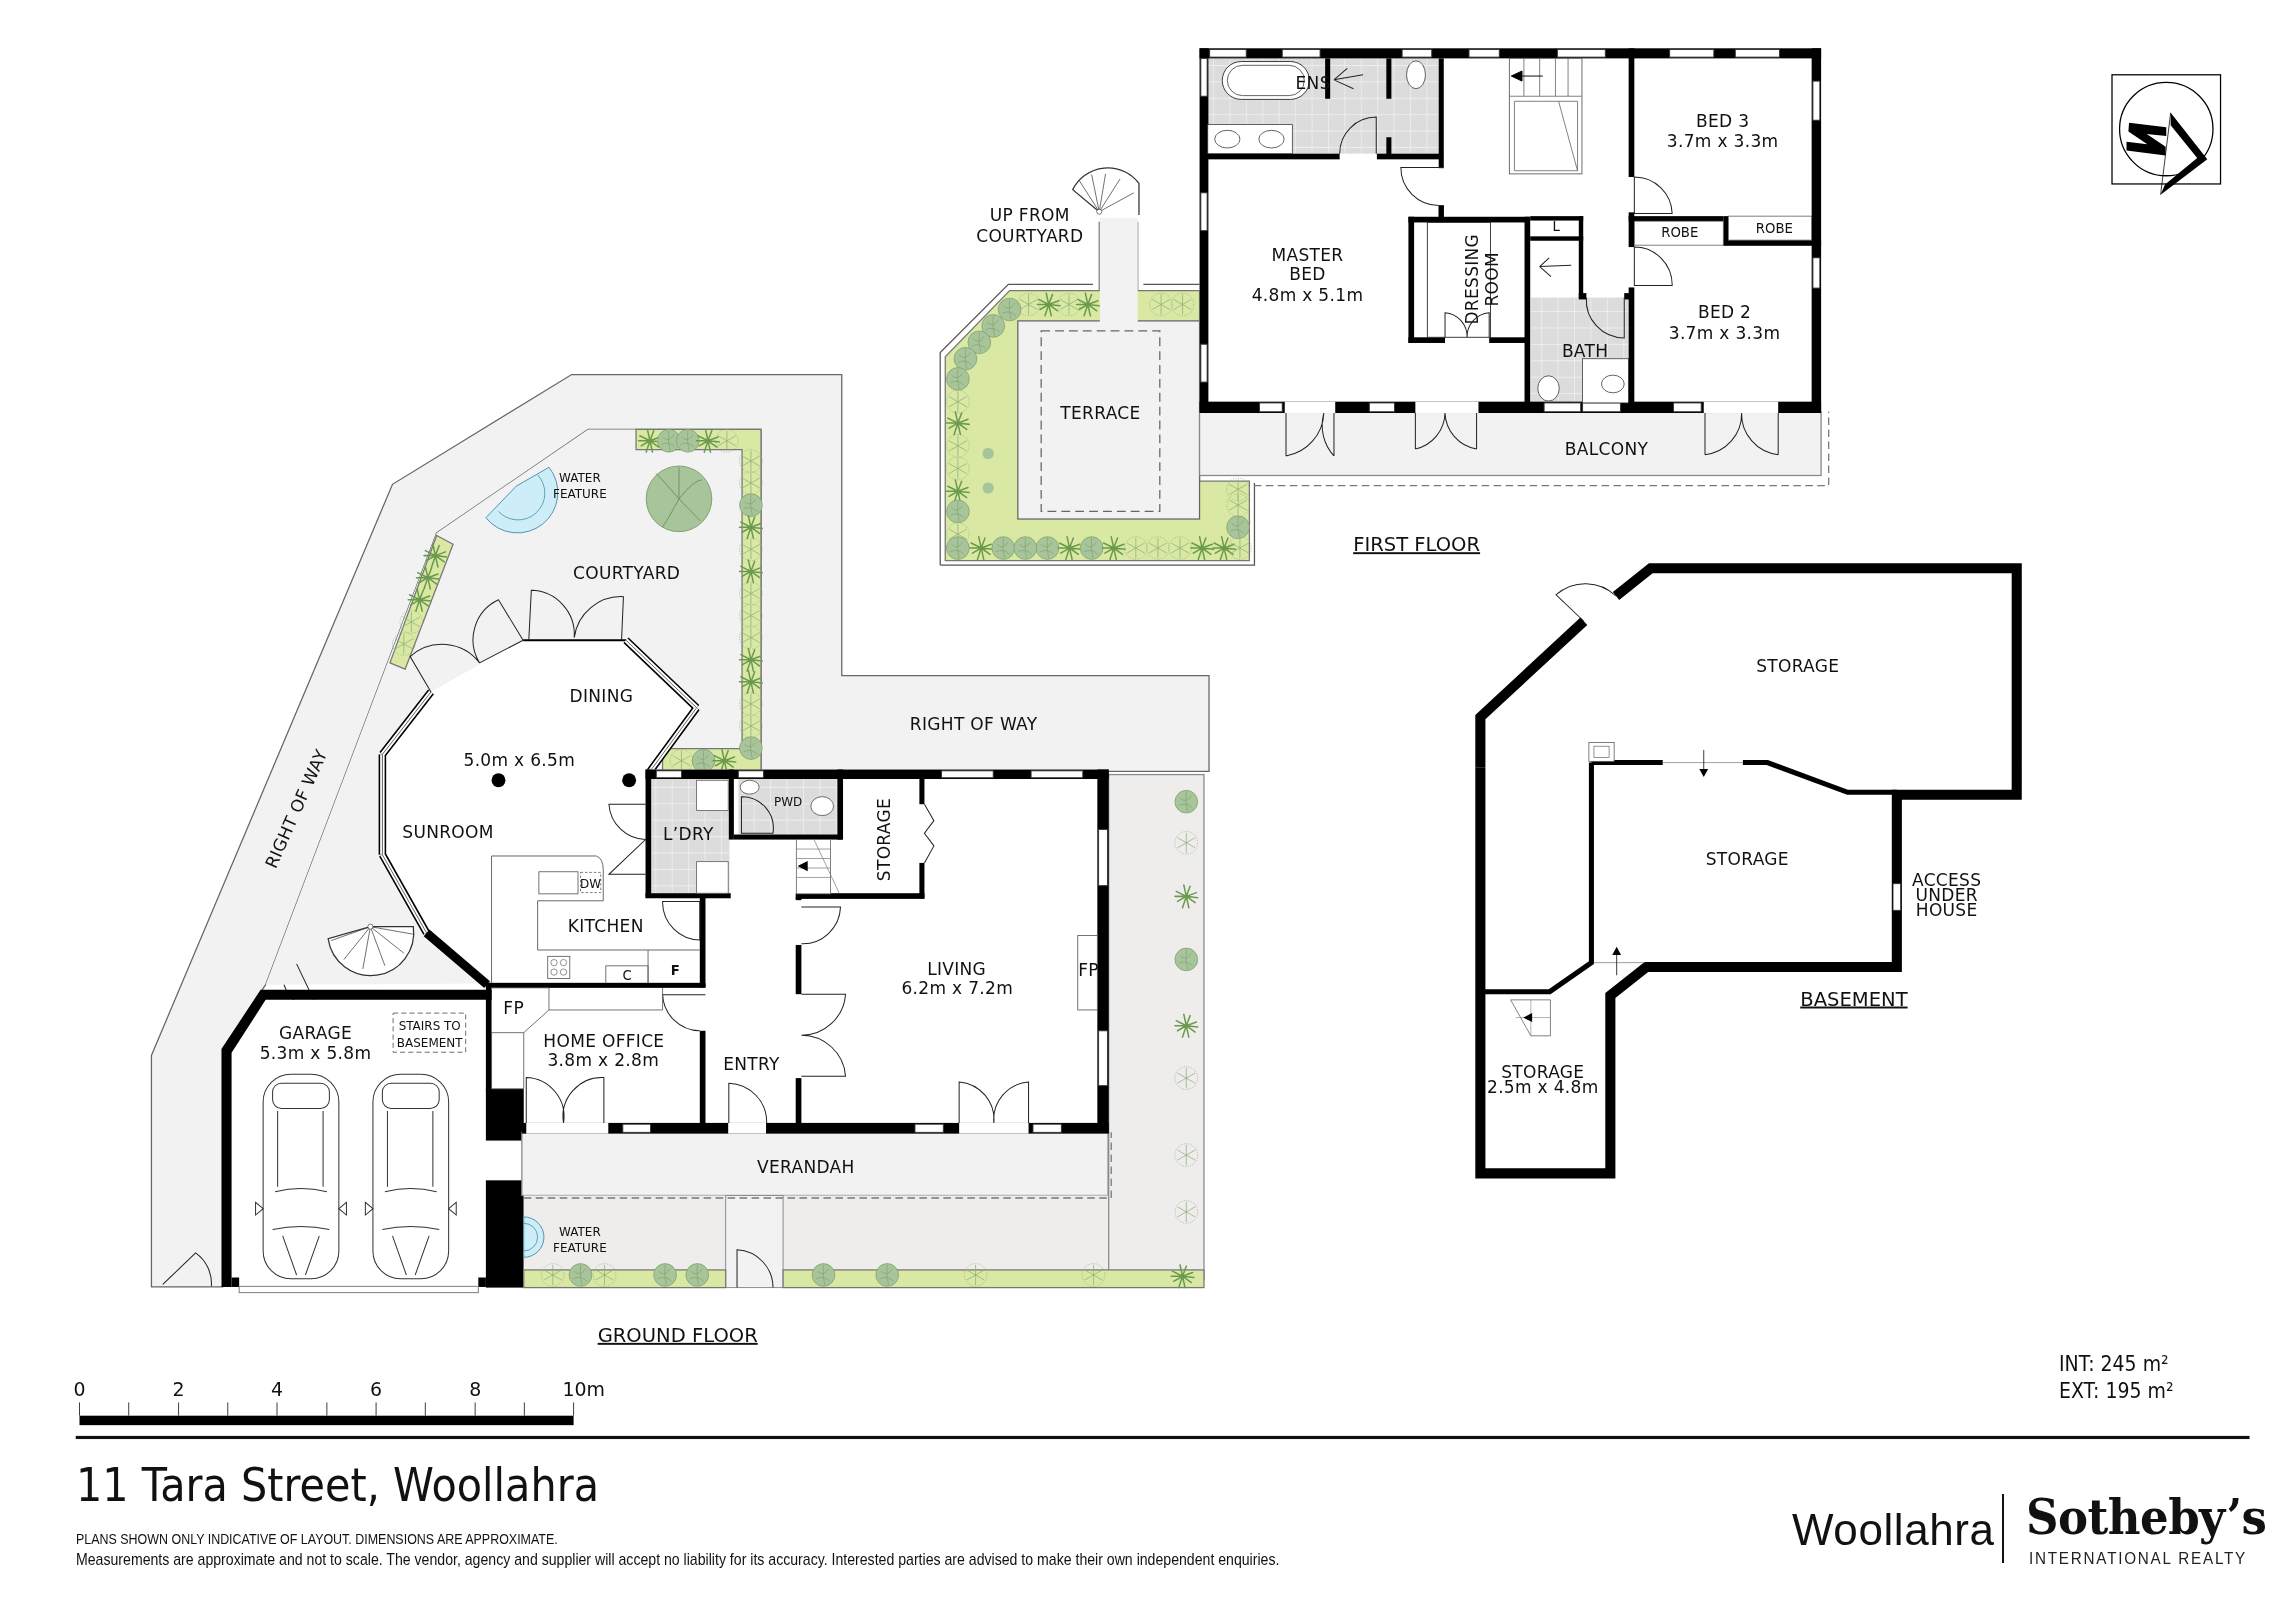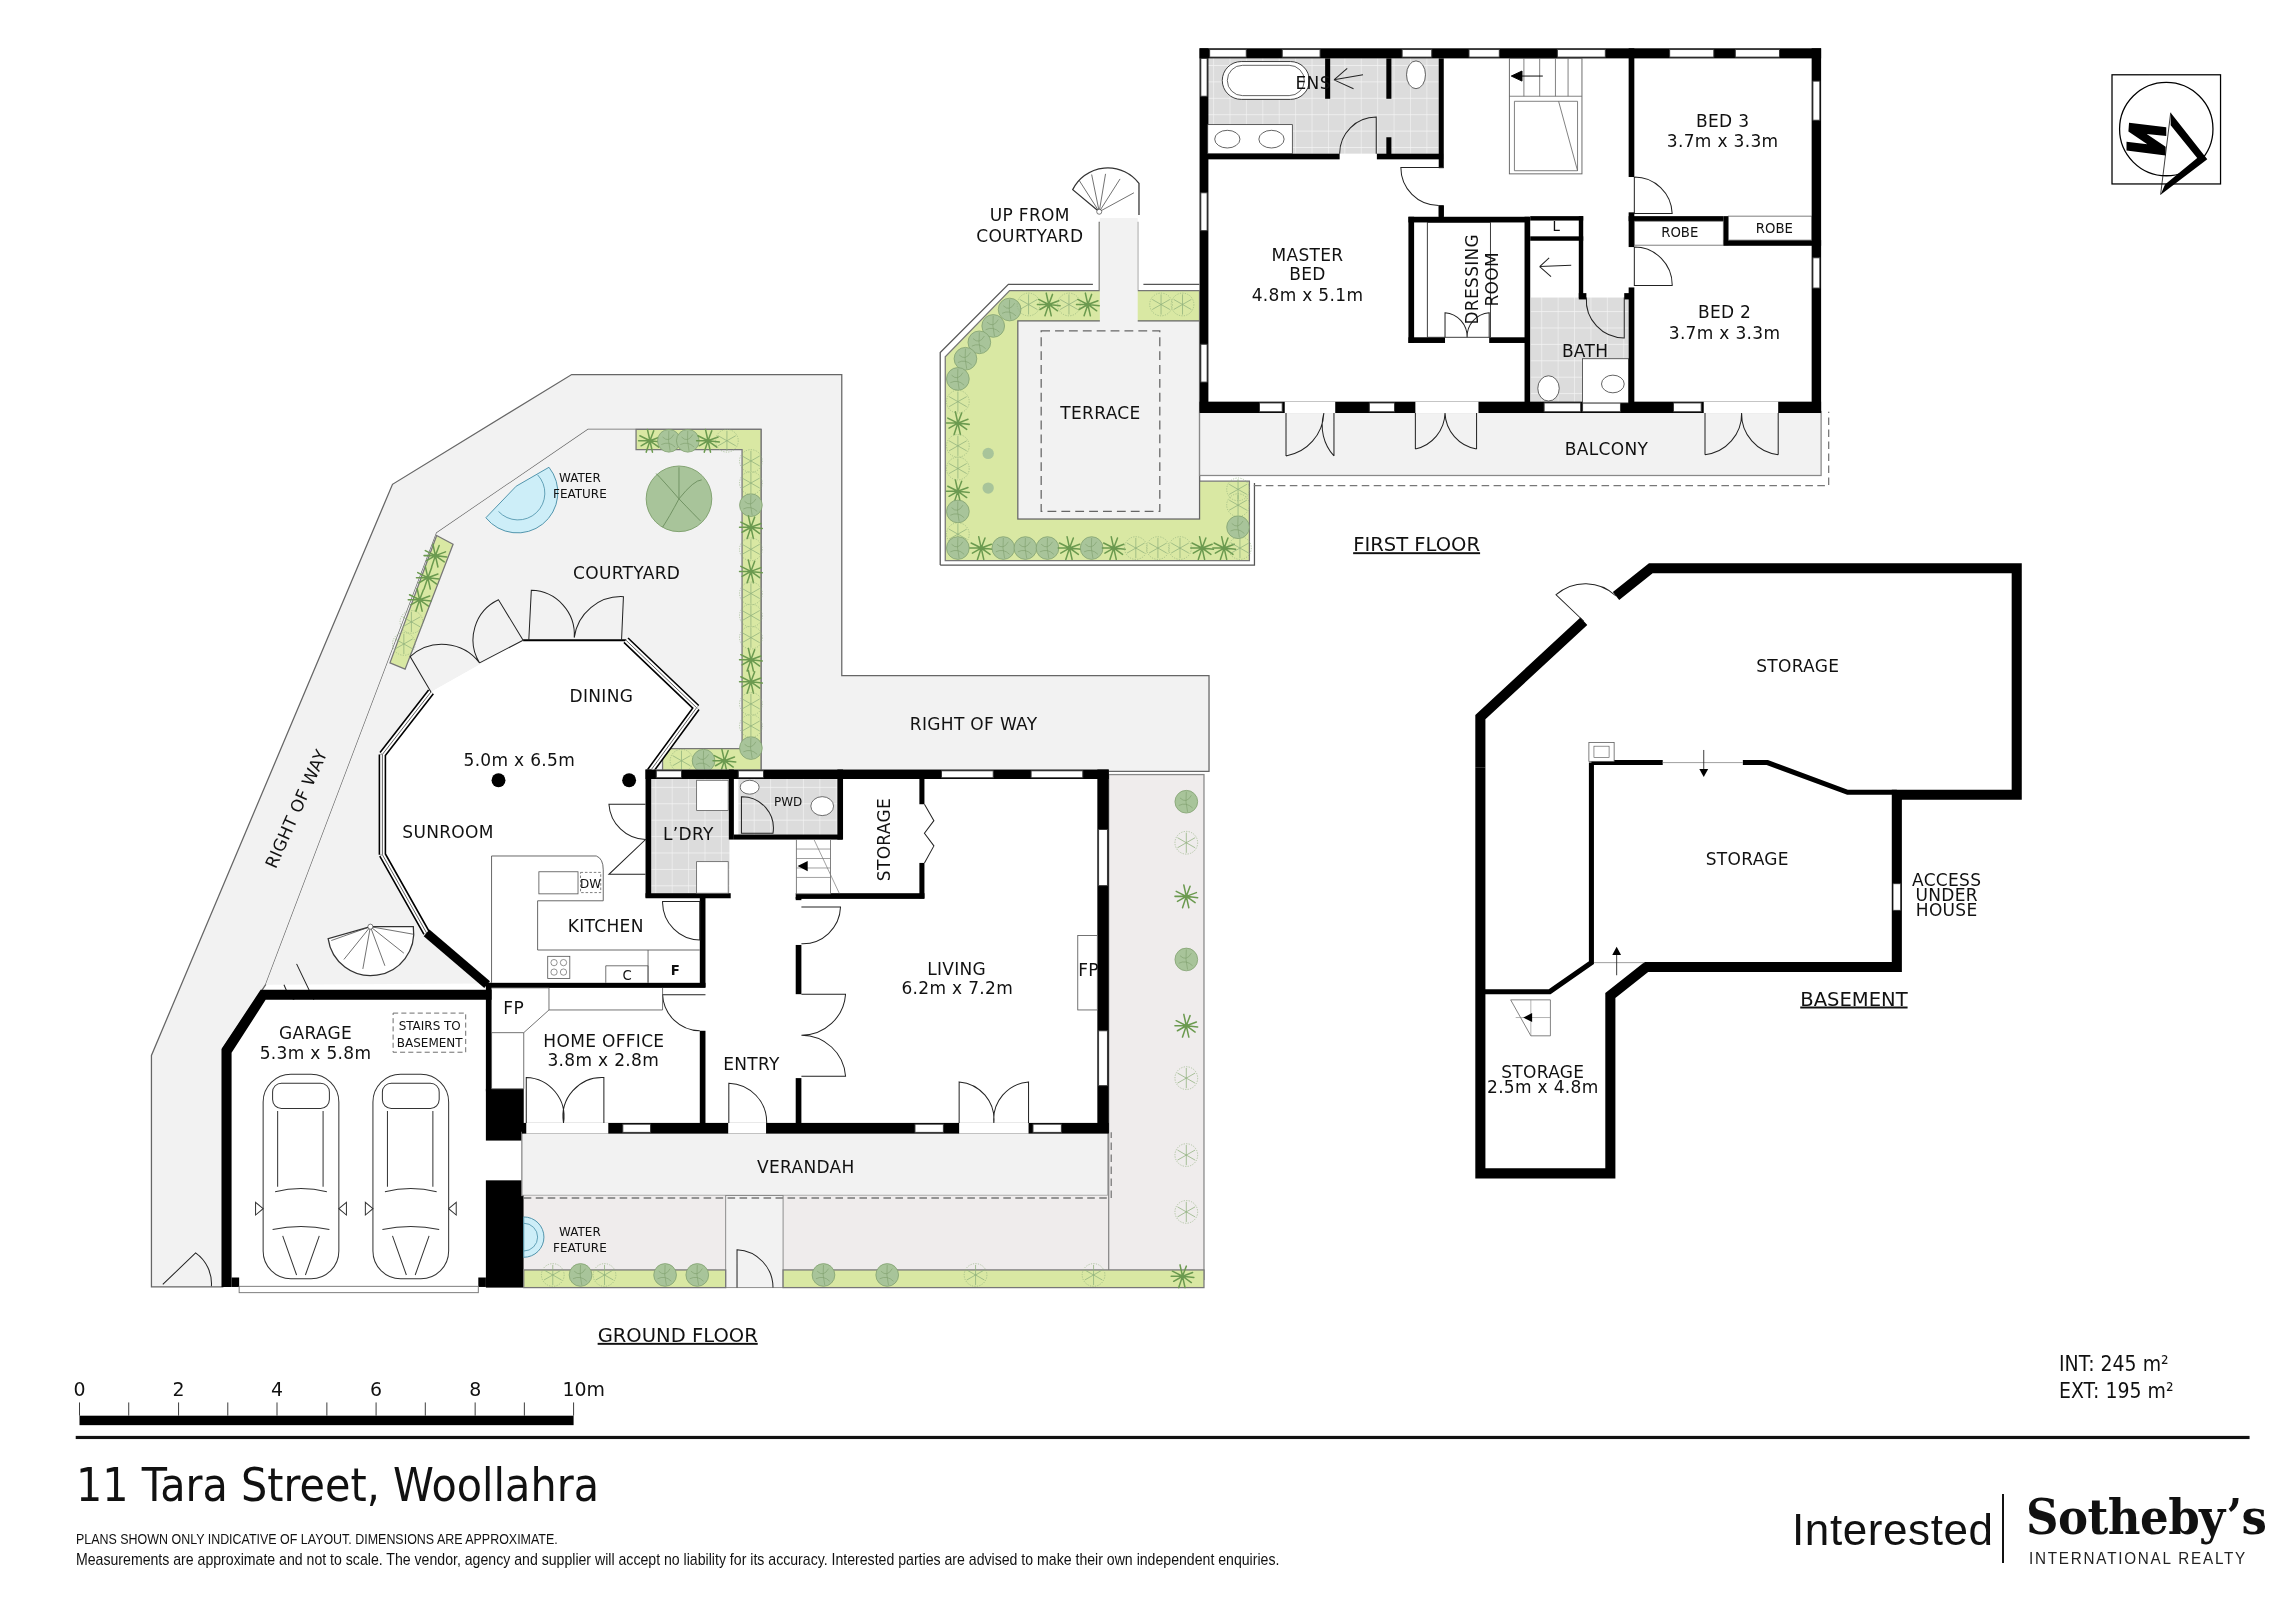--- a/index.html
+++ b/index.html
@@ -507,18 +507,18 @@
 <div class="area">
   <div>INT: 245 m²</div>
   <div>EXT: 195 m²</div>
 </div>
 
 <div class="footer-title">11 Tara Street, Woollahra</div>
 <div class="disc1">PLANS SHOWN ONLY INDICATIVE OF LAYOUT. DIMENSIONS ARE APPROXIMATE.</div>
 <div class="disc2">Measurements are approximate and not to scale. The vendor, agency and supplier will accept no liability for its accuracy. Interested parties are advised to make their own independent enquiries.</div>
 
 <div>
-  <div class="brand-office">Interested</div>
+  <div class="brand-office">Woollahra</div>
   <div class="brand-divider"></div>
   <div class="brand-name">Sotheby’s</div>
   <div class="brand-sub">INTERNATIONAL REALTY</div>
 </div>
 
 
 </body></html>

